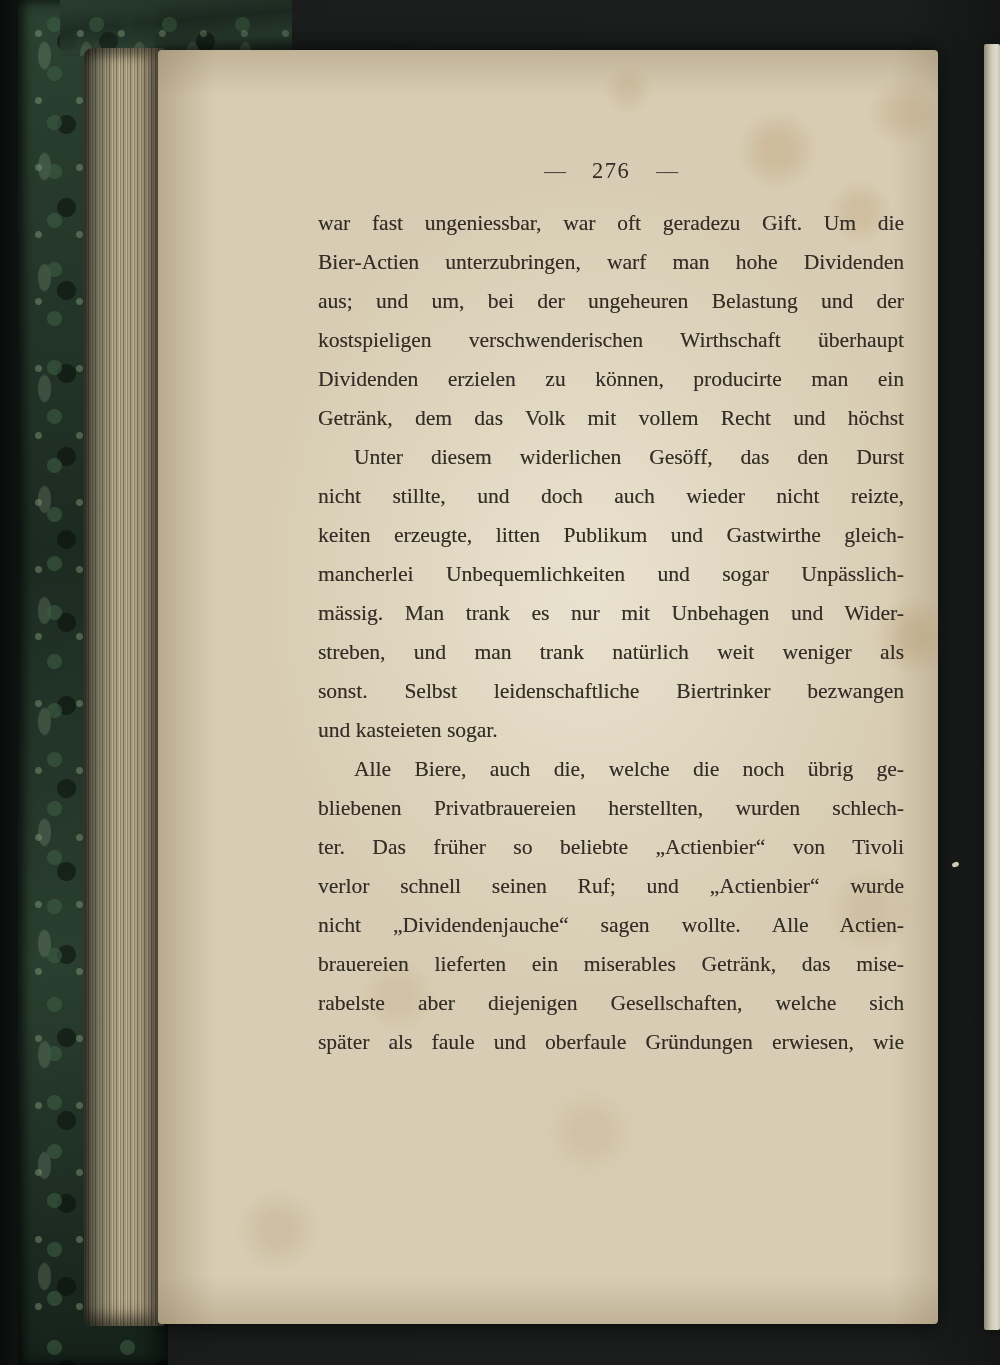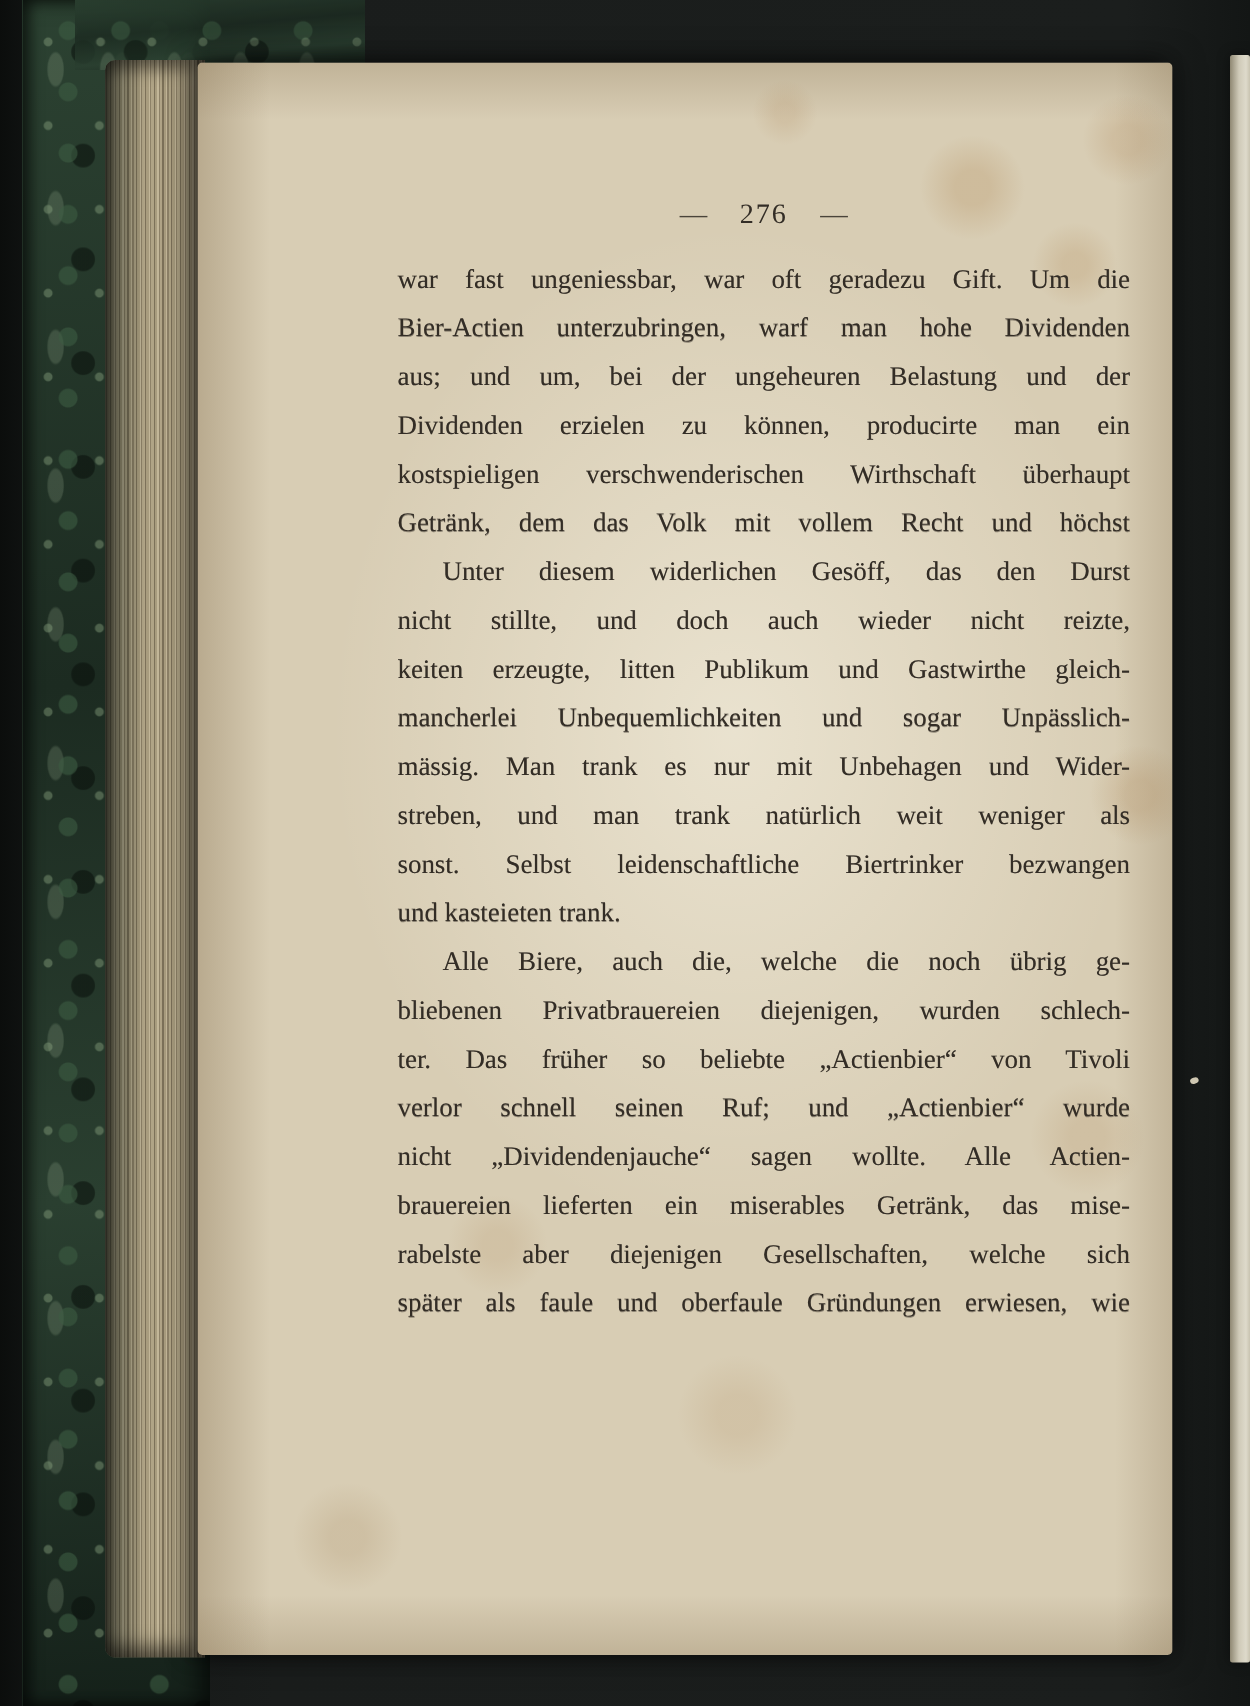--- a/index.html
+++ b/index.html
@@ -92,33 +92,33 @@
       <div class="pagenum-row">
         <span class="dash">—</span>
         <span class="pagenum">276</span>
         <span class="dash">—</span>
       </div>
 
       <div class="textblock">
         <div class="line">war fast ungeniessbar, war oft geradezu Gift. Um die</div>
         <div class="line">Bier-Actien unterzubringen, warf man hohe Dividenden</div>
         <div class="line">aus; und um, bei der ungeheuren Belastung und der</div>
+        <div class="line">kostspieligen verschwenderischen Wirthschaft überhaupt</div>
         <div class="line">Dividenden erzielen zu können, producirte man ein</div>
-        <div class="line">kostspieligen verschwenderischen Wirthschaft überhaupt</div>
         <div class="line">Getränk, dem das Volk mit vollem Recht und höchst</div>
         <div class="line indent">Unter diesem widerlichen Gesöff, das den Durst</div>
         <div class="line">nicht stillte, und doch auch wieder nicht reizte,</div>
         <div class="line">keiten erzeugte, litten Publikum und Gastwirthe gleich-</div>
         <div class="line">mancherlei Unbequemlichkeiten und sogar Unpässlich-</div>
         <div class="line">mässig. Man trank es nur mit Unbehagen und Wider-</div>
         <div class="line">streben, und man trank natürlich weit weniger als</div>
         <div class="line">sonst. Selbst leidenschaftliche Biertrinker bezwangen</div>
-        <div class="line flush">und kasteieten trank.</div>
+        <div class="line flush">und kasteieten sogar.</div>
         <div class="line indent">Alle Biere, auch die, welche die noch übrig ge-</div>
-        <div class="line">bliebenen Privatbrauereien diejenigen, wurden schlech-</div>
+        <div class="line">bliebenen Privatbrauereien herstellten, wurden schlech-</div>
         <div class="line">ter. Das früher so beliebte „Actienbier“ von Tivoli</div>
         <div class="line">verlor schnell seinen Ruf; und „Actienbier“ wurde</div>
         <div class="line">nicht „Dividendenjauche“ sagen wollte. Alle Actien-</div>
         <div class="line">brauereien lieferten ein miserables Getränk, das mise-</div>
         <div class="line">rabelste aber diejenigen Gesellschaften, welche sich</div>
         <div class="line">später als faule und oberfaule Gründungen erwiesen, wie</div>
       </div>
 
     </div>
   </div>

